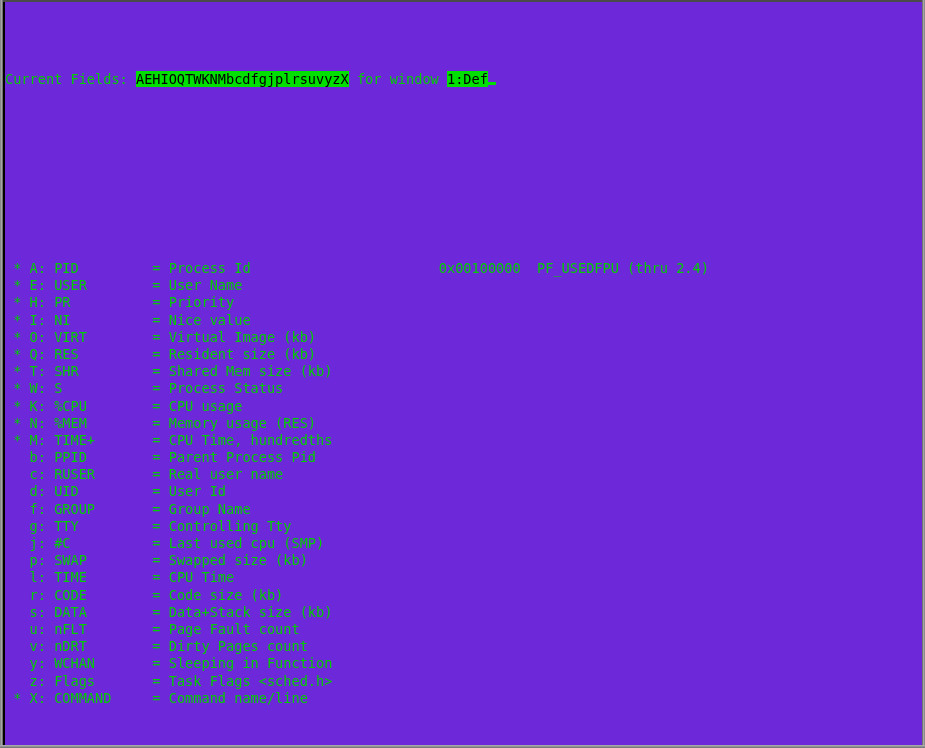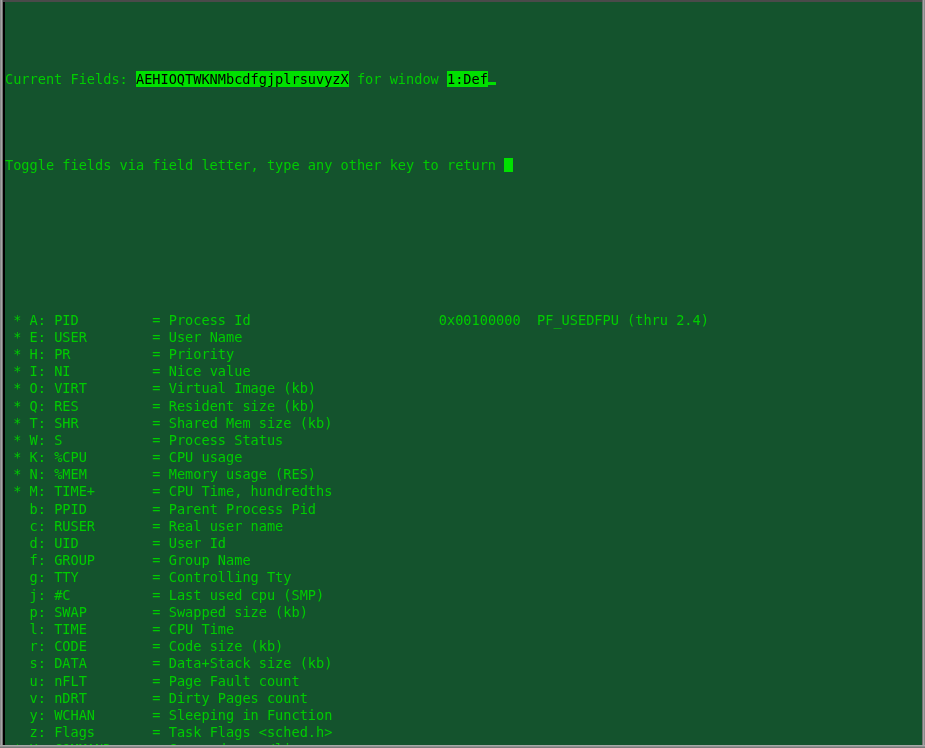--- a/index.html
+++ b/index.html
@@ -36,21 +36,21 @@
   .edge-top    { left: 0;  top: 0; width: 925px; height: 2px;
                  background: #4a4a4a; }
 
   
   .screen {
     position: absolute;
     left: 5px;
     top: 2px;
     width: 917px;
     height: 743px;
-    background: #14532d;
+    background: #6d28d9;
     font-family: "DejaVu Sans Mono", "Liberation Mono", monospace;
     font-size: 13.6px;
     line-height: 17.2px;
     color: #00cc00;
     white-space: pre;
     overflow: hidden;
   }
 
   .row {
     height: 17.2px;
@@ -94,21 +94,20 @@
   <div class="edge edge-left"></div>
   <div class="edge edge-right"></div>
   <div class="edge edge-bottom"></div>
 
   <div class="screen">
 
     
     <div class="row"><span>Current Fields:</span><span> </span><span class="hl">AEHIOQTWKNMbcdfgjplrsuvyzX</span><span> </span><span>for window</span><span> </span><span class="hl">1:Def</span><span class="cursor-thin"></span></div>
 
     
-    <div class="row"><span>Toggle fields via field letter, type any other key to return</span><span> </span><span class="cursor"></span></div>
 
     <div class="row blank"> </div>
 
     
     <div id="field-list"><div class="row field-row"><span> * </span><span>A: </span><span>PID         </span><span>= </span><span>Process Id</span><span>                       </span><span>0x00100000  </span><span>PF_USEDFPU </span><span>(thru 2.4)</span></div><div class="row field-row"><span> * </span><span>E: </span><span>USER        </span><span>= </span><span>User Name</span></div><div class="row field-row"><span> * </span><span>H: </span><span>PR          </span><span>= </span><span>Priority</span></div><div class="row field-row"><span> * </span><span>I: </span><span>NI          </span><span>= </span><span>Nice value</span></div><div class="row field-row"><span> * </span><span>O: </span><span>VIRT        </span><span>= </span><span>Virtual Image (kb)</span></div><div class="row field-row"><span> * </span><span>Q: </span><span>RES         </span><span>= </span><span>Resident size (kb)</span></div><div class="row field-row"><span> * </span><span>T: </span><span>SHR         </span><span>= </span><span>Shared Mem size (kb)</span></div><div class="row field-row"><span> * </span><span>W: </span><span>S           </span><span>= </span><span>Process Status</span></div><div class="row field-row"><span> * </span><span>K: </span><span>%CPU        </span><span>= </span><span>CPU usage</span></div><div class="row field-row"><span> * </span><span>N: </span><span>%MEM        </span><span>= </span><span>Memory usage (RES)</span></div><div class="row field-row"><span> * </span><span>M: </span><span>TIME+       </span><span>= </span><span>CPU Time, hundredths</span></div><div class="row field-row"><span>   </span><span>b: </span><span>PPID        </span><span>= </span><span>Parent Process Pid</span></div><div class="row field-row"><span>   </span><span>c: </span><span>RUSER       </span><span>= </span><span>Real user name</span></div><div class="row field-row"><span>   </span><span>d: </span><span>UID         </span><span>= </span><span>User Id</span></div><div class="row field-row"><span>   </span><span>f: </span><span>GROUP       </span><span>= </span><span>Group Name</span></div><div class="row field-row"><span>   </span><span>g: </span><span>TTY         </span><span>= </span><span>Controlling Tty</span></div><div class="row field-row"><span>   </span><span>j: </span><span>#C          </span><span>= </span><span>Last used cpu (SMP)</span></div><div class="row field-row"><span>   </span><span>p: </span><span>SWAP        </span><span>= </span><span>Swapped size (kb)</span></div><div class="row field-row"><span>   </span><span>l: </span><span>TIME        </span><span>= </span><span>CPU Time</span></div><div class="row field-row"><span>   </span><span>r: </span><span>CODE        </span><span>= </span><span>Code size (kb)</span></div><div class="row field-row"><span>   </span><span>s: </span><span>DATA        </span><span>= </span><span>Data+Stack size (kb)</span></div><div class="row field-row"><span>   </span><span>u: </span><span>nFLT        </span><span>= </span><span>Page Fault count</span></div><div class="row field-row"><span>   </span><span>v: </span><span>nDRT        </span><span>= </span><span>Dirty Pages count</span></div><div class="row field-row"><span>   </span><span>y: </span><span>WCHAN       </span><span>= </span><span>Sleeping in Function</span></div><div class="row field-row"><span>   </span><span>z: </span><span>Flags       </span><span>= </span><span>Task Flags &lt;sched.h&gt;</span></div><div class="row field-row"><span> * </span><span>X: </span><span>COMMAND     </span><span>= </span><span>Command name/line</span></div></div>
 
     
 
     
 

